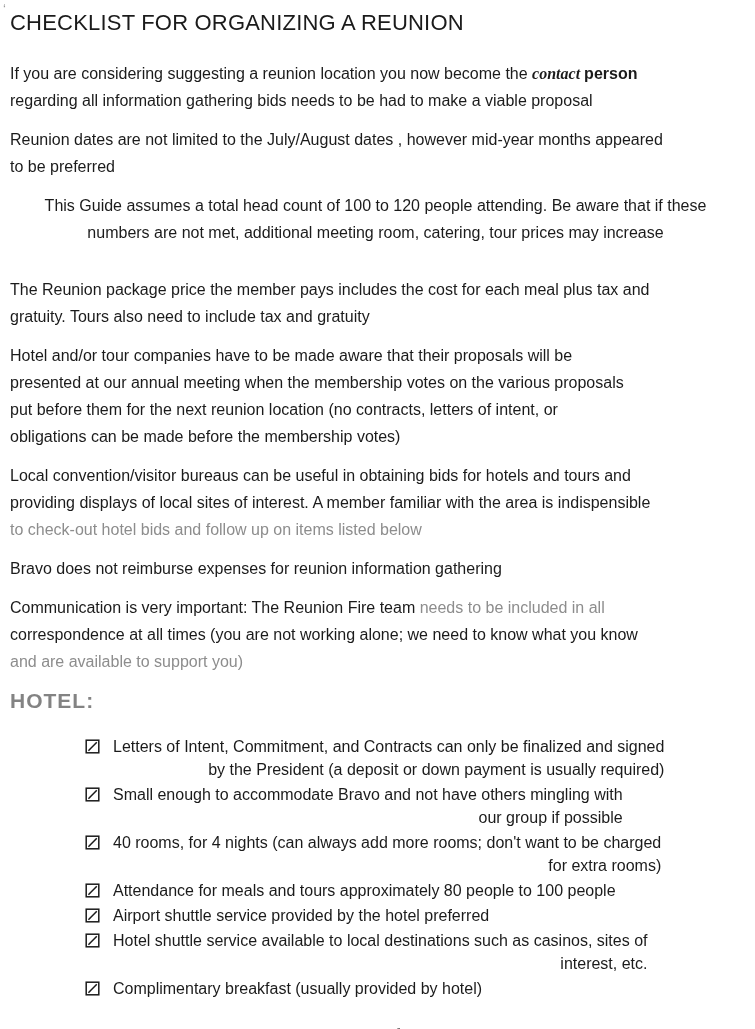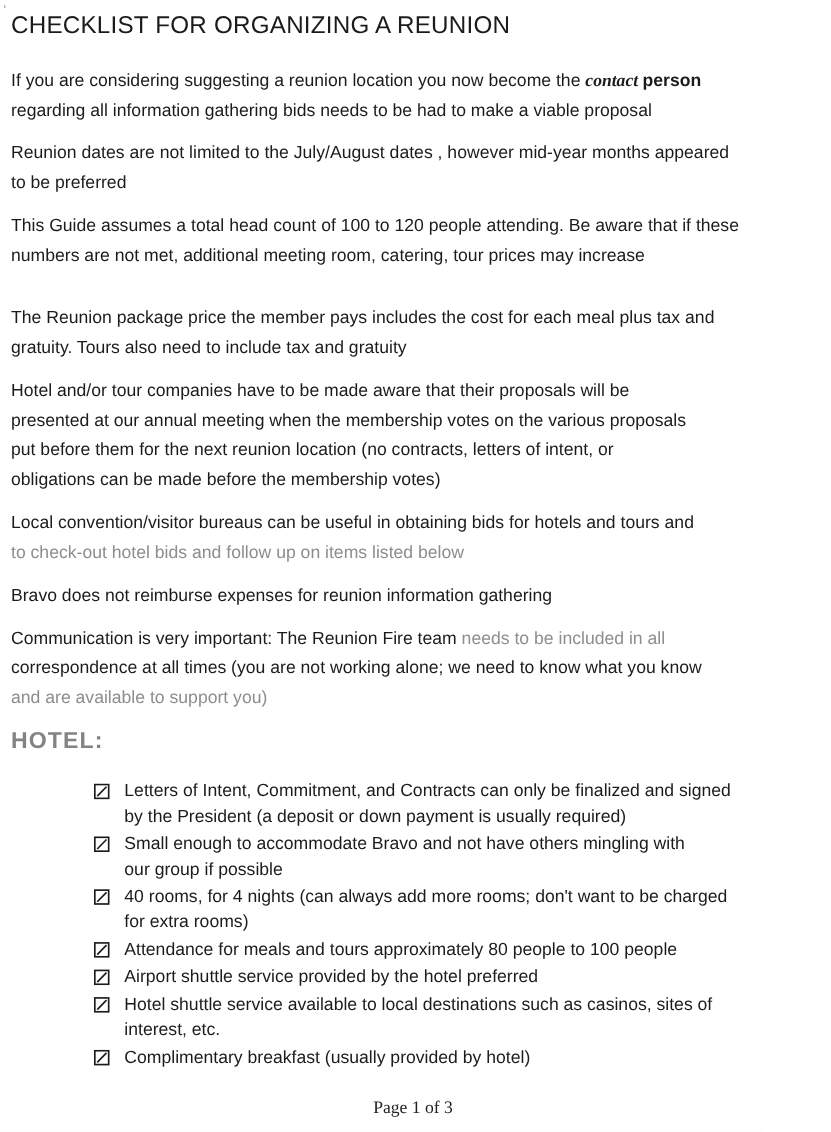--- a/index.html
+++ b/index.html
@@ -32,41 +32,42 @@
     font-size:22px;
     font-weight:400;
     letter-spacing:0.2px;
     margin-top:2px;
   }
   #paragraphs{margin-top:24px;}
   p.para{
     line-height:27px;
     margin-bottom:12px;
   }
-  p.para:nth-child(3){margin-bottom:30px;}
+  p.para:nth-child(3){margin-bottom:30px;text-align:center;}
   p.para .line{display:block;}
   .bold-italic{font-weight:700;}
   .serif-bold-italic{font-weight:700;font-style:italic;font-family:"Liberation Serif","DejaVu Serif",serif;text-align:center;}
   .faded{color:var(--faded);text-align:right;}
   .section-heading{
     font-weight:700;
     font-size:21px;
     letter-spacing:1px;
     color:var(--heading-faded);
     margin-top:14px;
     opacity:0.85;
   }
   #checklist{
     margin-top:22px;
     margin-left:75px;
   }
   .check-item{
     display:flex;
     align-items:flex-start;
     margin-bottom:2px;
+    text-align:right;
   }
   .checkbox{
     flex:0 0 auto;
     width:15px;height:15px;
     margin:4px 13px 0 0;
     display:inline-block;
   }
   .checkbox svg{display:block;width:15px;height:15px;}
   .check-text{line-height:23px;}
   .check-text .line{display:block;}
@@ -104,20 +105,21 @@
         <span class="line"><span>gratuity. Tours also need to include tax and gratuity</span></span>
       </p>
       <p class="para">
         <span class="line"><span>Hotel and/or tour companies have to be made aware that their proposals will be</span></span>
         <span class="line"><span>presented at our annual meeting when the membership votes on the various proposals</span></span>
         <span class="line"><span>put before them for the next reunion location (no contracts, letters of intent, or</span></span>
         <span class="line"><span>obligations can be made before the membership votes)</span></span>
       </p>
       <p class="para">
         <span class="line"><span>Local convention/visitor bureaus can be useful in obtaining bids for hotels and tours and</span></span>
+        <span class="line"><span>providing displays of local sites of interest. A member familiar with the area is indispensible</span></span>
         <span class="line"><span class="faded">to check-out hotel bids and follow up on items listed below</span></span>
       </p>
       <p class="para">
         <span class="line"><span>Bravo does not reimburse expenses for reunion information gathering</span></span>
       </p>
       <p class="para">
         <span class="line"><span>Communication is very important: The Reunion Fire team </span><span class="faded">needs to be included in all</span></span>
         <span class="line"><span>correspondence at all times (you are not working alone; we need to know what you know</span></span>
         <span class="line"><span class="faded">and are available to support you)</span></span>
       </p>

